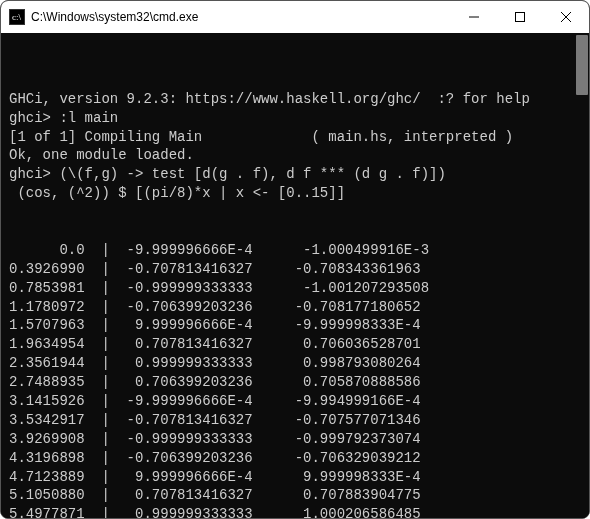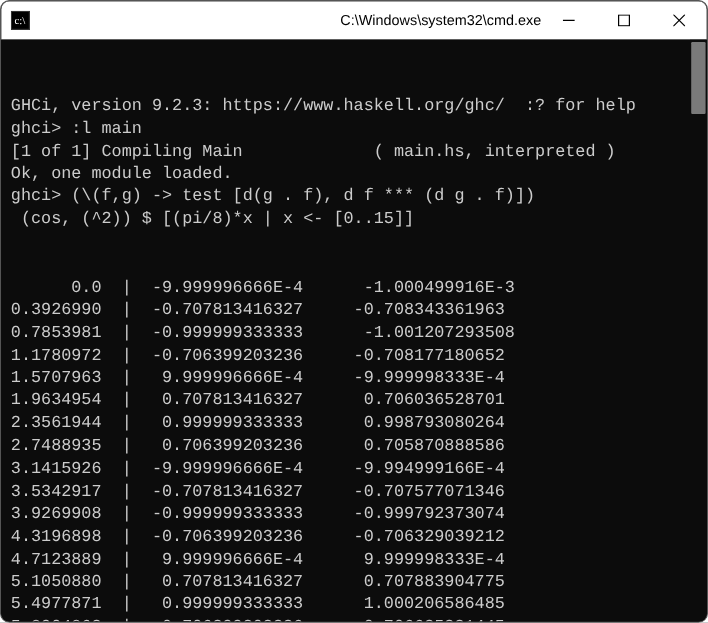--- a/index.html
+++ b/index.html
@@ -37,21 +37,20 @@
     .titlebar-icon {
       width: 16px;
       height: 16px;
       margin-right: 6px;
       display: flex;
       align-items: center;
       justify-content: center;
     }
     .titlebar-title {
       flex: 1;
-      text-align: right;
     }
     .titlebar-controls {
       display: flex;
       height: 100%;
     }
     .titlebar-btn {
       width: 46px;
       height: 100%;
       display: flex;
       align-items: center;
@@ -60,21 +59,21 @@
       color: #000;
     }
     .titlebar-btn svg { width: 10px; height: 10px; }
     .terminal {
       flex: 1;
       background: #0c0c0c;
       color: #ccc;
       font-family: Consolas, 'Courier New', monospace;
       font-size: 14px;
       line-height: 1.35;
-      padding: 9px 8px;
+      padding: 19px 8px;
       white-space: pre;
       overflow: hidden;
       position: relative;
     }
     .scrollbar {
       position: absolute;
       right: 0;
       top: 0;
       width: 14px;
       height: 100%;

